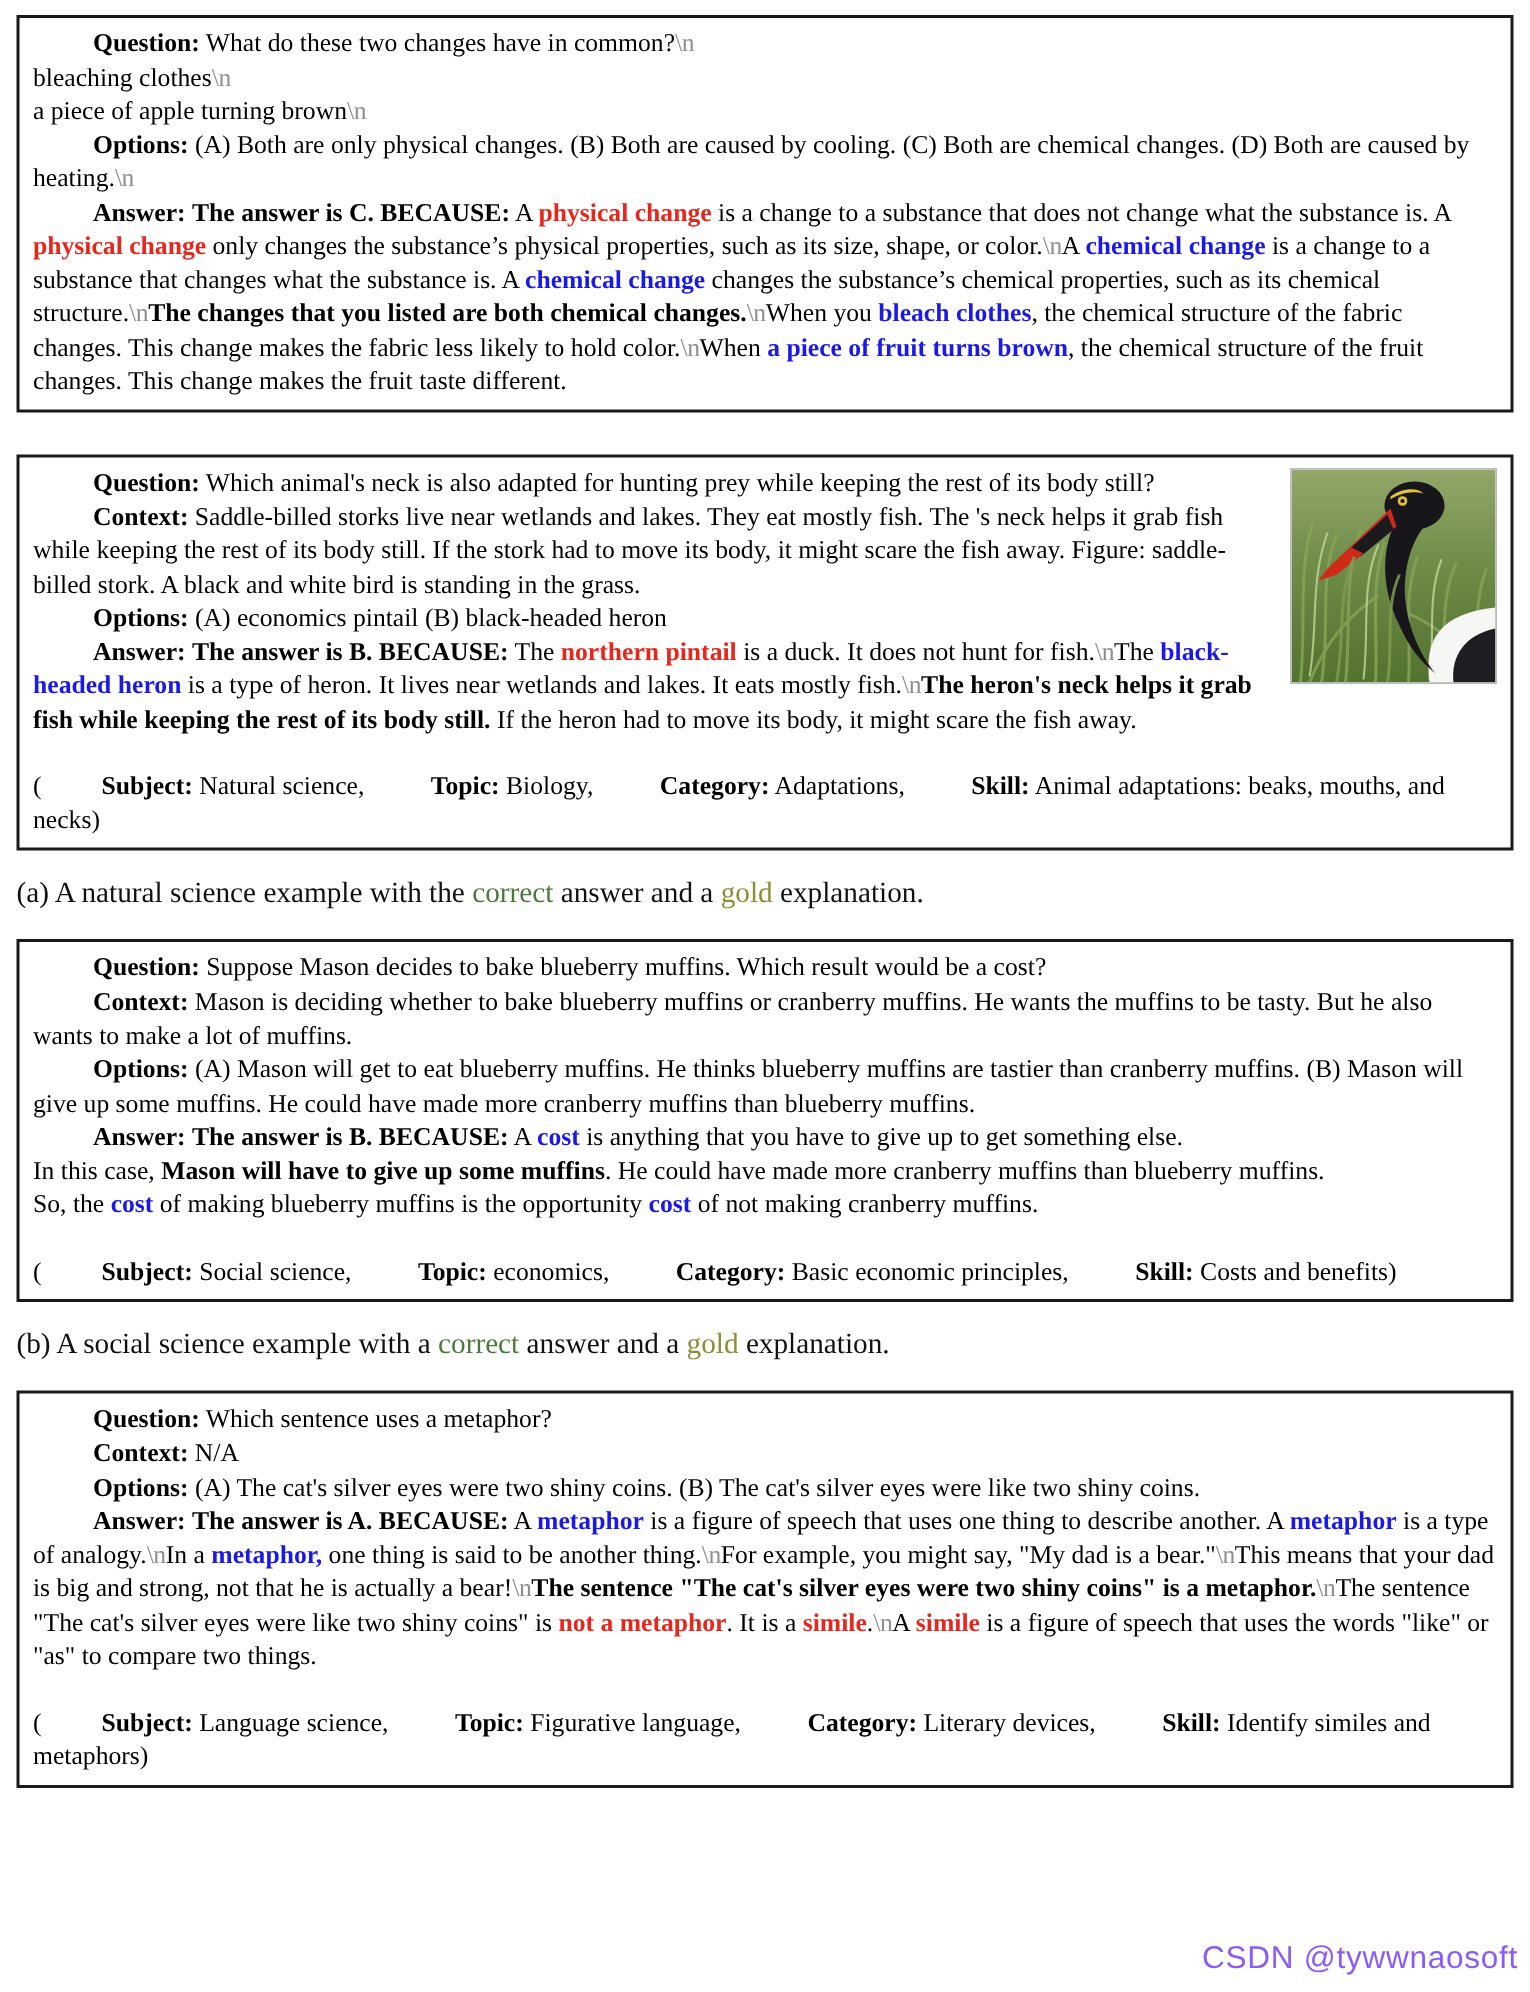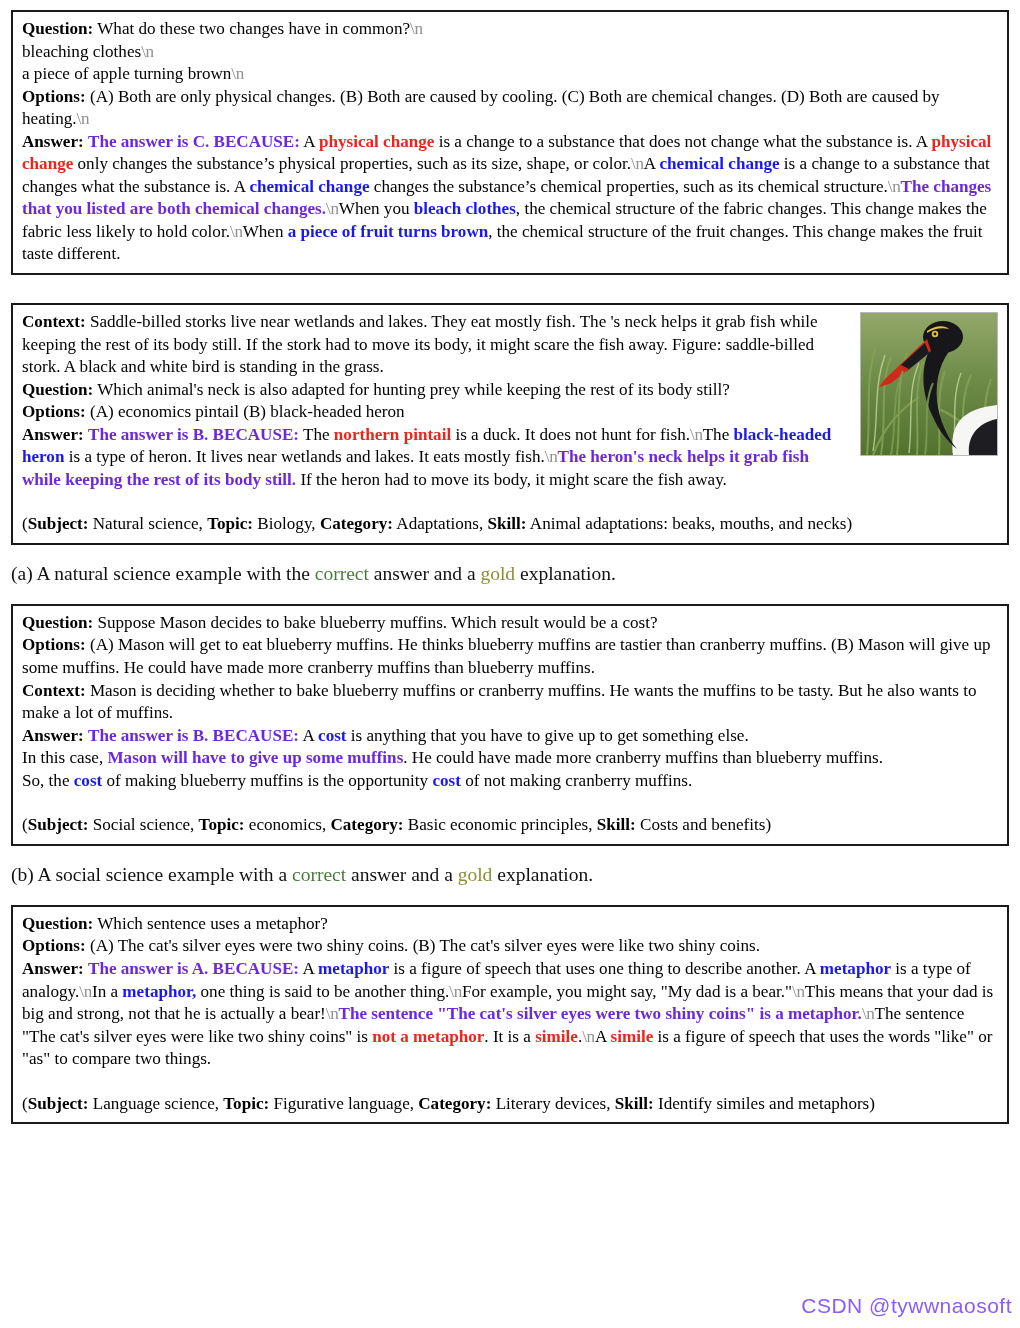--- a/index.html
+++ b/index.html
@@ -28,23 +28,23 @@
     position: relative;
   }
   .box-body {
     font-size: 17.1px;
     line-height: 22.55px;
   }
   .with-figure .box-body {
     
   }
   .line { display: block; }
-  b, .b { font-weight: bold; }
+  b, .b { font-weight: bold; margin-left: 40px; }
   .green {
-    color: #6d28d9;
+    color: #000000;
     font-weight: bold;
   }
   .red {
     color: #e8261c;
     font-weight: bold;
   }
   .blue {
     color: #1a19e8;
     font-weight: bold;
   }
@@ -172,26 +172,26 @@
         <path d="M66 18 C74 12 84 12 88 16 C80 14 72 16 66 20 Z" fill="#e3c33a"></path>
 
         <g stroke="#7f9b53" stroke-width="2" fill="none" opacity="0.85">
           <path d="M30 142 C36 110 30 84 42 58"></path>
           <path d="M64 142 C68 116 62 92 72 70"></path>
         </g>
       </svg>
     </div>
     <div class="box-body">
       <div>
+        <b>Question:</b>
+        <span>Which animal's neck is also adapted for hunting prey while keeping the rest of its body still?</span>
+      </div>
+      <div>
         <b>Context:</b>
         <span>Saddle-billed storks live near wetlands and lakes. They eat mostly fish. The 's neck helps it grab fish while keeping the rest of its body still. If the stork had to move its body, it might scare the fish away. Figure: saddle-billed stork. A black and white bird is standing in the grass.</span>
-      </div>
-      <div>
-        <b>Question:</b>
-        <span>Which animal's neck is also adapted for hunting prey while keeping the rest of its body still?</span>
       </div>
       <div>
         <b>Options:</b>
         <span>(A) economics pintail (B) black-headed heron</span>
       </div>
       <div>
         <b>Answer:</b>
         <span class="green">The answer is B. BECAUSE:</span>
         <span class="answer-body"><span>The </span><span class="red">northern pintail</span><span> is a duck. It does not hunt for fish.</span><span class="nl">\n</span><span>The </span><span class="blue">black-headed heron</span><span> is a type of heron. It lives near wetlands and lakes. It eats mostly fish.</span><span class="nl">\n</span><span class="green">The heron's neck helps it grab fish while keeping the rest of its body still.</span><span> If the heron had to move its body, it might scare the fish away.</span></span>
       </div>
@@ -209,26 +209,26 @@
     <span>(a) A natural science example with the </span><span class="green-plain">correct</span><span> answer and a </span><span class="gold-plain">gold</span><span> explanation.</span>
   </div>
 
   <div class="example-box">
     <div class="box-body">
       <div>
         <b>Question:</b>
         <span>Suppose Mason decides to bake blueberry muffins. Which result would be a cost?</span>
       </div>
       <div>
-        <b>Options:</b>
-        <span>(A) Mason will get to eat blueberry muffins. He thinks blueberry muffins are tastier than cranberry muffins. (B) Mason will give up some muffins. He could have made more cranberry muffins than blueberry muffins.</span>
-      </div>
-      <div>
         <b>Context:</b>
         <span>Mason is deciding whether to bake blueberry muffins or cranberry muffins. He wants the muffins to be tasty. But he also wants to make a lot of muffins.</span>
+      </div>
+      <div>
+        <b>Options:</b>
+        <span>(A) Mason will get to eat blueberry muffins. He thinks blueberry muffins are tastier than cranberry muffins. (B) Mason will give up some muffins. He could have made more cranberry muffins than blueberry muffins.</span>
       </div>
       <div>
         <b>Answer:</b>
         <span class="green">The answer is B. BECAUSE:</span>
         <span class="answer-body"><span>A </span><span class="blue">cost</span><span> is anything that you have to give up to get something else.</span><br><span>In this case, </span><span class="green">Mason will have to give up some muffins</span><span>. He could have made more cranberry muffins than blueberry muffins.</span><br><span>So, the </span><span class="blue">cost</span><span> of making blueberry muffins is the opportunity </span><span class="blue">cost</span><span> of not making cranberry muffins.</span></span>
       </div>
       <div class="meta-line">
         <span>(</span><b>Subject:</b>
         <span>Social science</span><span>, </span><b>Topic:</b>
         <span>economics</span><span>, </span><b>Category:</b>
@@ -242,20 +242,24 @@
     <span>(b) A social science example with a </span><span class="green-plain">correct</span><span> answer and a </span><span class="gold-plain">gold</span><span> explanation.</span>
   </div>
 
   <div class="example-box">
     <div class="box-body">
       <div>
         <b>Question:</b>
         <span>Which sentence uses a metaphor?</span>
       </div>
       <div>
+        <b>Context:</b>
+        <span>N/A</span>
+      </div>
+      <div>
         <b>Options:</b>
         <span>(A) The cat's silver eyes were two shiny coins. (B) The cat's silver eyes were like two shiny coins.</span>
       </div>
       <div>
         <b>Answer:</b>
         <span class="green">The answer is A. BECAUSE:</span>
         <span class="answer-body"><span>A </span><span class="blue">metaphor</span><span> is a figure of speech that uses one thing to describe another. A </span><span class="blue">metaphor</span><span> is a type of analogy.</span><span class="nl">\n</span><span>In a </span><span class="blue">metaphor,</span><span> one thing is said to be another thing.</span><span class="nl">\n</span><span>For example, you might say, "My dad is a bear."</span><span class="nl">\n</span><span>This means that your dad is big and strong, not that he is actually a bear!</span><span class="nl">\n</span><span class="green">The sentence "The cat's silver eyes were two shiny coins" is a metaphor.</span><span class="nl">\n</span><span>The sentence "The cat's silver eyes were like two shiny coins" is </span><span class="red">not a metaphor</span><span>. It is a </span><span class="red">simile</span><span>.</span><span class="nl">\n</span><span>A </span><span class="red">simile</span><span> is a figure of speech that uses the words "like" or "as" to compare two things.</span></span>
       </div>
       <div class="meta-line">
         <span>(</span><b>Subject:</b>

